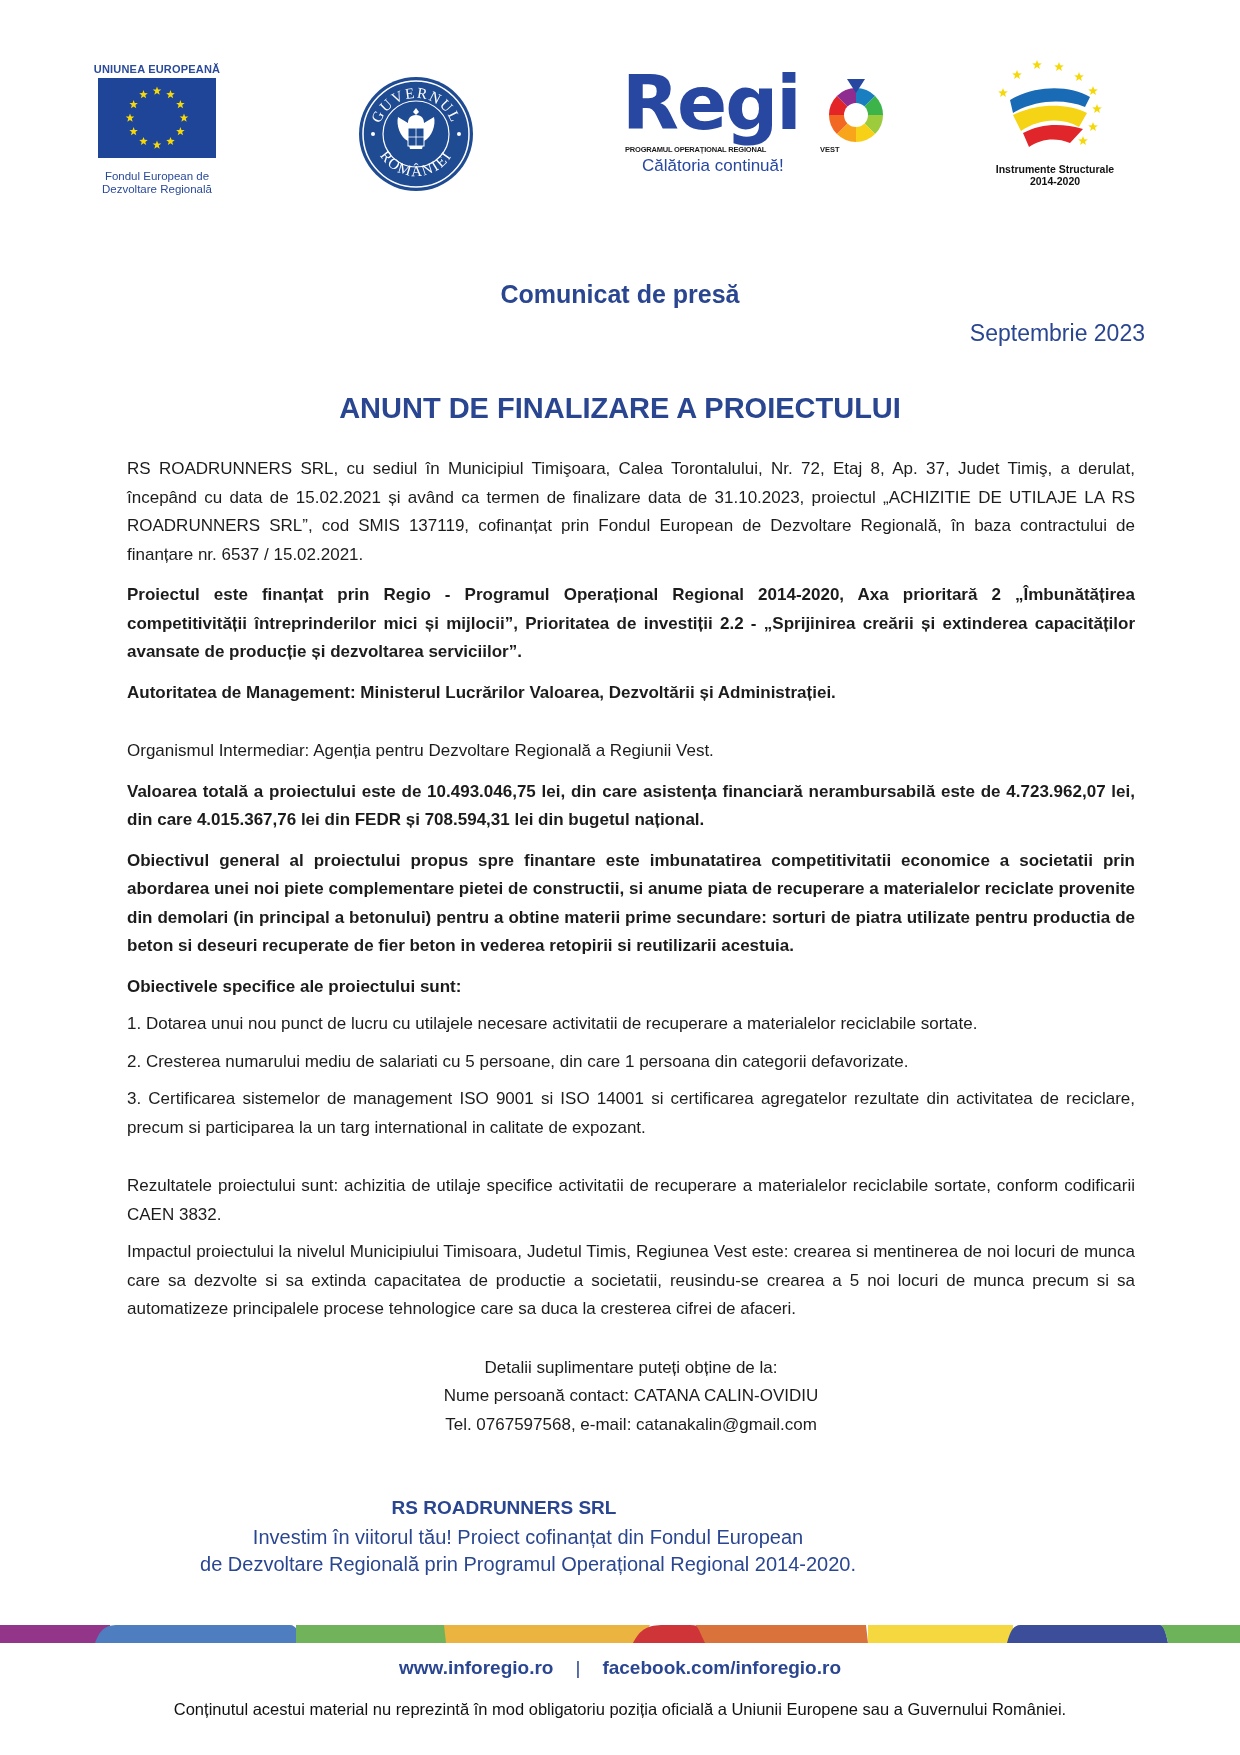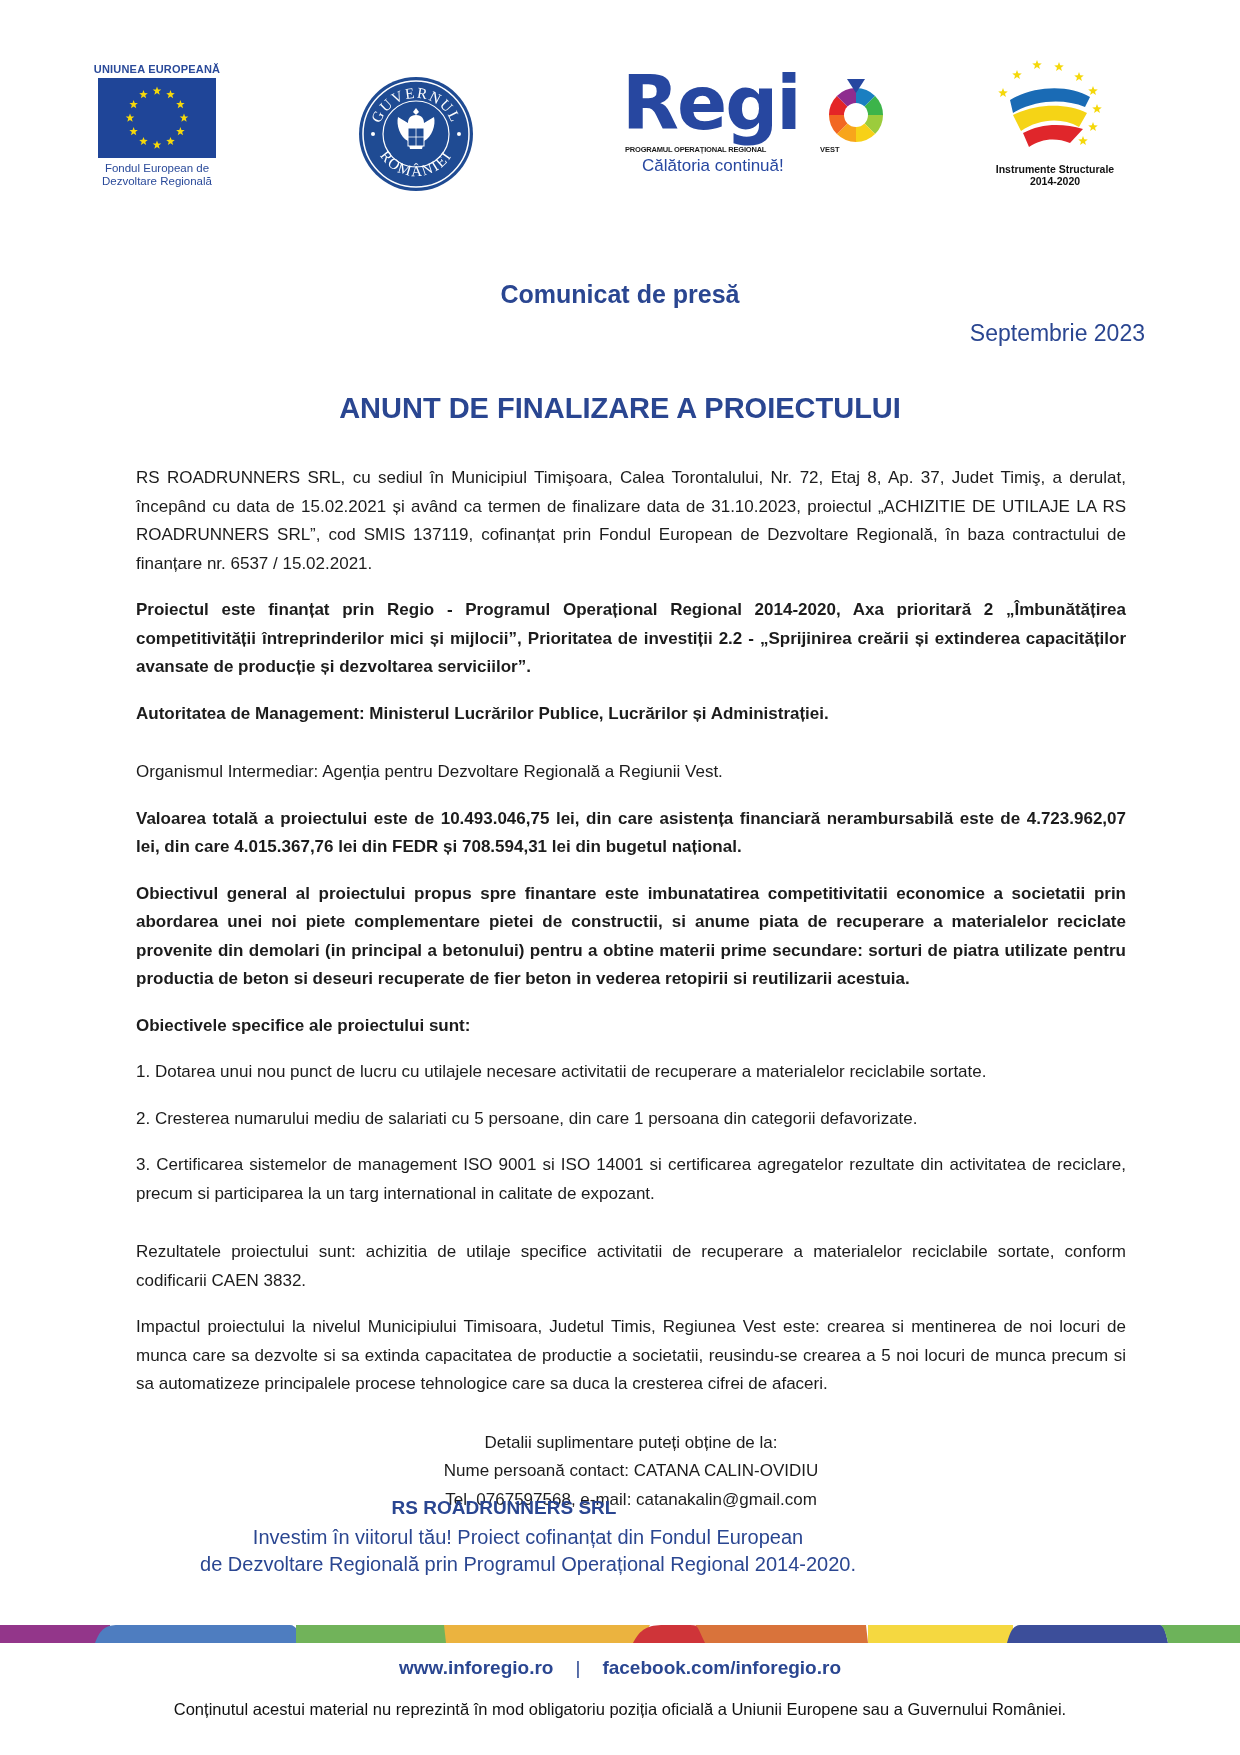--- a/index.html
+++ b/index.html
@@ -5,42 +5,42 @@
   html, body { margin: 0; padding: 0; background: #ffffff; }
   body { width: 1240px; height: 1755px; position: relative; overflow: hidden;
          font-family: "Liberation Sans", sans-serif; color: #1a1a1a; }
   .abs { position: absolute; }
 
   
   .eu-logo { left: 92px; top: 63px; width: 130px; }
   .eu-top { font-size: 11px; font-weight: bold; color: #2a4a9a; text-align: center; letter-spacing: 0.2px; }
   .eu-flag { width: 118px; height: 80px; background: #1f4598; margin: 3px auto 0; position: relative; }
   .eu-flag svg { position: absolute; left: 0; top: 0; }
-  .eu-bottom { font-size: 11.5px; color: #2a4a9a; text-align: center; line-height: 13px; margin-top: 4px; }
+  .eu-bottom { font-size: 11.5px; color: #2a4a9a; text-align: center; line-height: 13px; margin-top: 12px; }
 
   .gov-logo { left: 358px; top: 76px; width: 116px; height: 116px; }
 
   .regio-logo { left: 622px; top: 70px; width: 255px; height: 110px; }
   .regio-word { position: absolute; left: 0; top: -10px; font-size: 74px; font-weight: bold; color: #2747a0; letter-spacing: -2px; font-family: "DejaVu Sans", sans-serif; }
   .regio-sub { position: absolute; left: 3px; top: 75px; font-size: 7.5px; font-weight: bold; color: #1a1a1a; letter-spacing: -0.2px; font-family: "Liberation Sans", sans-serif; }
   .regio-vest { position: absolute; left: 198px; top: 75px; font-size: 7.5px; font-weight: bold; color: #1a1a1a; }
   .regio-slogan { position: absolute; left: 20px; top: 86px; font-size: 17px; color: #2747a0; }
   .regio-wheel { position: absolute; left: 205px; top: 7px; }
 
   .is-logo { left: 975px; top: 55px; width: 160px; height: 135px; }
   .is-caption { position: absolute; left: 0; top: 108px; width: 160px; text-align: center; font-size: 10.5px; font-weight: bold; color: #111; line-height: 12px; }
 
   
   .comunicat { left: 0; width: 1240px; top: 280px; text-align: center; font-size: 25px; font-weight: bold; color: #2a4691; font-family: "Liberation Sans", sans-serif; }
   .date { right: 95px; top: 320px; font-size: 23px; color: #2a4691; }
   .title { left: 0; width: 1240px; top: 392px; text-align: center; font-size: 29px; font-weight: bold; color: #2a4691; }
 
   
   .body { left: 118px; width: 1026px; top: 446px; font-size: 17px; line-height: 28.5px; color: #1c1c1c; font-family: "Liberation Sans", sans-serif; }
-  .body p { margin: 18px; }
+  .body p { margin: 9px; }
   .just { text-align: justify; }
   .gap-s { margin-top: 12px !important; font-weight: bold; }
   .gap-m { margin-top: 30px !important; }
   .contact p { margin: 0; font-size: 17px; line-height: 28.5px; text-align: center; }
 
   
   .company { left: 0; width: 1008px; top: 1497px; text-align: center; font-size: 19px; font-weight: bold; color: #2a4691; }
   .tagline { left: 0; width: 1056px; top: 1524px; text-align: center; font-size: 20px; line-height: 27px; color: #2a4691; }
   .stripe { left: 0; top: 1625px; width: 1240px; height: 18px; }
   .links { left: 0; width: 1240px; top: 1657px; text-align: center; font-size: 19px; font-weight: bold; color: #2a4691; }
@@ -148,21 +148,21 @@
   </div>
 </div>
 
 <div class="abs comunicat">Comunicat de presă</div>
 <div class="abs date">Septembrie 2023</div>
 <div class="abs title">ANUNT DE FINALIZARE A PROIECTULUI</div>
 
 <div class="abs body">
   <p class="just">RS ROADRUNNERS SRL, cu sediul în Municipiul Timişoara, Calea Torontalului, Nr. 72, Etaj 8, Ap. 37, Judet Timiş, a derulat, începând cu data de 15.02.2021 și având ca termen de finalizare data de 31.10.2023, proiectul „ACHIZITIE DE UTILAJE LA RS ROADRUNNERS SRL”, cod SMIS 137119, cofinanțat prin Fondul European de Dezvoltare Regională, în baza contractului de finanțare nr. 6537 / 15.02.2021.</p>
   <p class="just gap-s">Proiectul este finanțat prin Regio - Programul Operațional Regional 2014-2020, Axa prioritară 2 „Îmbunătățirea competitivității întreprinderilor mici și mijlocii”, Prioritatea de investiții 2.2 - „Sprijinirea creării și extinderea capacităților avansate de producție și dezvoltarea serviciilor”.</p>
-  <p class="gap-s">Autoritatea de Management: Ministerul Lucrărilor Publice, Lucrărilor și Administrației.</p>
+  <p class="gap-s">Autoritatea de Management: Ministerul Lucrărilor Valoarea, Dezvoltării și Administrației.</p>
   <p class="gap-m">Organismul Intermediar: Agenția pentru Dezvoltare Regională a Regiunii Vest.</p>
   <p class="just gap-s">Valoarea totală a proiectului este de 10.493.046,75 lei, din care asistența financiară nerambursabilă este de 4.723.962,07 lei, din care 4.015.367,76 lei din FEDR și 708.594,31 lei din bugetul național.</p>
   <p class="just gap-s">Obiectivul general al proiectului propus spre finantare este imbunatatirea competitivitatii economice a societatii prin abordarea unei noi piete complementare pietei de constructii, si anume piata de recuperare a materialelor reciclate provenite din demolari (in principal a betonului) pentru a obtine materii prime secundare: sorturi de piatra utilizate pentru productia de beton si deseuri recuperate de fier beton in vederea retopirii si reutilizarii acestuia.</p>
   <p class="gap-s">Obiectivele specifice ale proiectului sunt:</p>
   <p>1. Dotarea unui nou punct de lucru cu utilajele necesare activitatii de recuperare a materialelor reciclabile sortate.</p>
   <p>2. Cresterea numarului mediu de salariati cu 5 persoane, din care 1 persoana din categorii defavorizate.</p>
   <p class="just">3. Certificarea sistemelor de management ISO 9001 si ISO 14001 si certificarea agregatelor rezultate din activitatea de reciclare, precum si participarea la un targ international in calitate de expozant.</p>
   <p class="just gap-m">Rezultatele proiectului sunt: achizitia de utilaje specifice activitatii de recuperare a materialelor reciclabile sortate, conform codificarii CAEN 3832.</p>
   <p class="just">Impactul proiectului la nivelul Municipiului Timisoara, Judetul Timis, Regiunea Vest este: crearea si mentinerea de noi locuri de munca care sa dezvolte si sa extinda capacitatea de productie a societatii, reusindu-se crearea a 5 noi locuri de munca precum si sa automatizeze principalele procese tehnologice care sa duca la cresterea cifrei de afaceri.</p>
 

